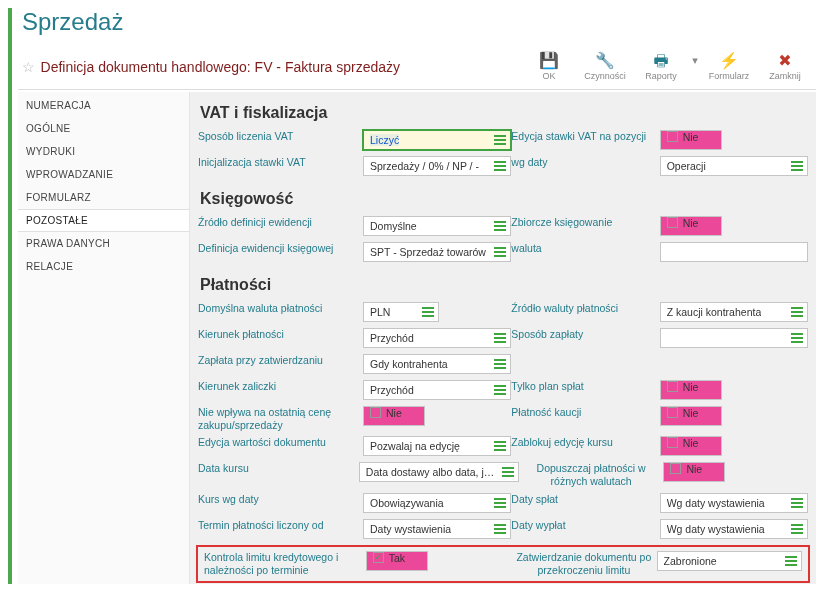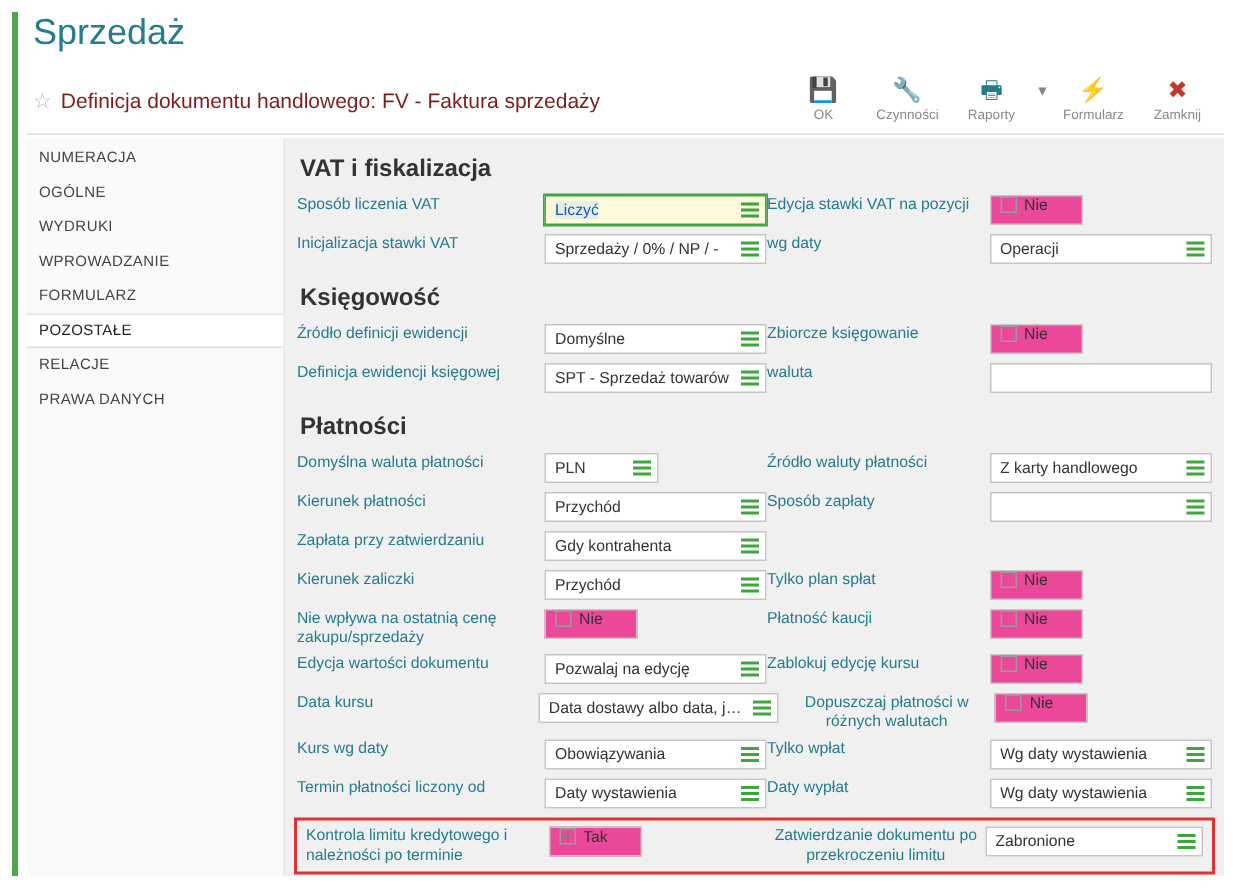--- a/index.html
+++ b/index.html
@@ -231,22 +231,22 @@
   </div>
 
   <div class="body-row">
     <div class="sidebar">
       <div class="sidebar-item">NUMERACJA</div>
       <div class="sidebar-item">OGÓLNE</div>
       <div class="sidebar-item">WYDRUKI</div>
       <div class="sidebar-item">WPROWADZANIE</div>
       <div class="sidebar-item">FORMULARZ</div>
       <div class="sidebar-item active">POZOSTAŁE</div>
+      <div class="sidebar-item">PRAWA DANYCH</div>
       <div class="sidebar-item">RELACJE</div>
-      <div class="sidebar-item">PRAWA DANYCH</div>
     </div>
 
     <div class="content">
 
       <div class="section-title">VAT i fiskalizacja</div>
 
       <div class="row">
         <div class="lbl">Sposób liczenia VAT</div>
         <div class="ctrl">
           <div class="combo highlight">
@@ -343,21 +343,21 @@
             <span class="menu-ic">
                 <span></span>
                 <span></span>
                 <span></span>
               </span>
           </div>
         </div>
         <div class="lbl2">Źródło waluty płatności</div>
         <div class="ctrl2">
           <div class="combo">
-            <span class="val">Z karty handlowego</span>
+            <span class="val">Z kaucji kontrahenta</span>
             <span class="menu-ic">
                 <span></span>
                 <span></span>
                 <span></span>
               </span>
           </div>
         </div>
       </div>
 
       <div class="row">
@@ -486,21 +486,21 @@
         <div class="ctrl">
           <div class="combo">
             <span class="val">Obowiązywania</span>
             <span class="menu-ic">
                 <span></span>
                 <span></span>
                 <span></span>
               </span>
           </div>
         </div>
-        <div class="lbl2">Tylko wpłat</div>
+        <div class="lbl2">Daty spłat</div>
         <div class="ctrl2">
           <div class="combo">
             <span class="val">Wg daty wystawienia</span>
             <span class="menu-ic">
                 <span></span>
                 <span></span>
                 <span></span>
               </span>
           </div>
         </div>

